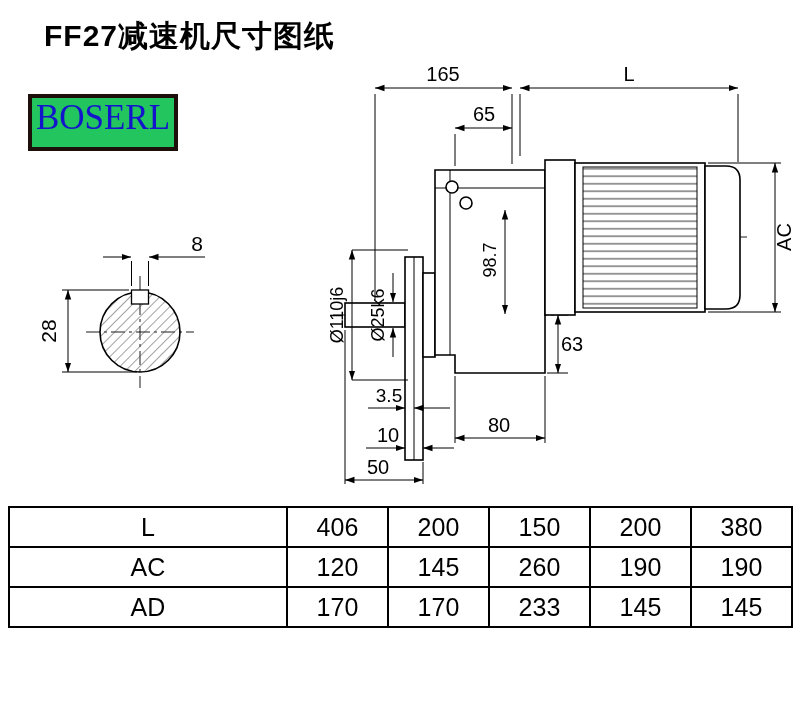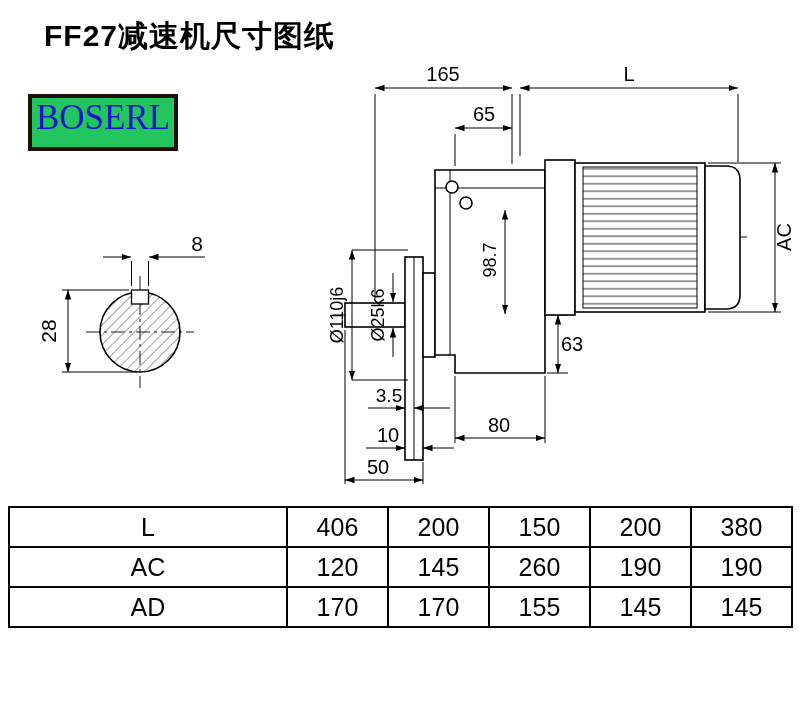--- a/index.html
+++ b/index.html
@@ -203,18 +203,18 @@
       <td>120</td>
       <td>145</td>
       <td>260</td>
       <td>190</td>
       <td>190</td>
     </tr>
     <tr>
       <td>AD</td>
       <td>170</td>
       <td>170</td>
-      <td>155</td>
+      <td>233</td>
       <td>145</td>
       <td>145</td>
     </tr>
   </tbody>
 </table>
 
 </body></html>

